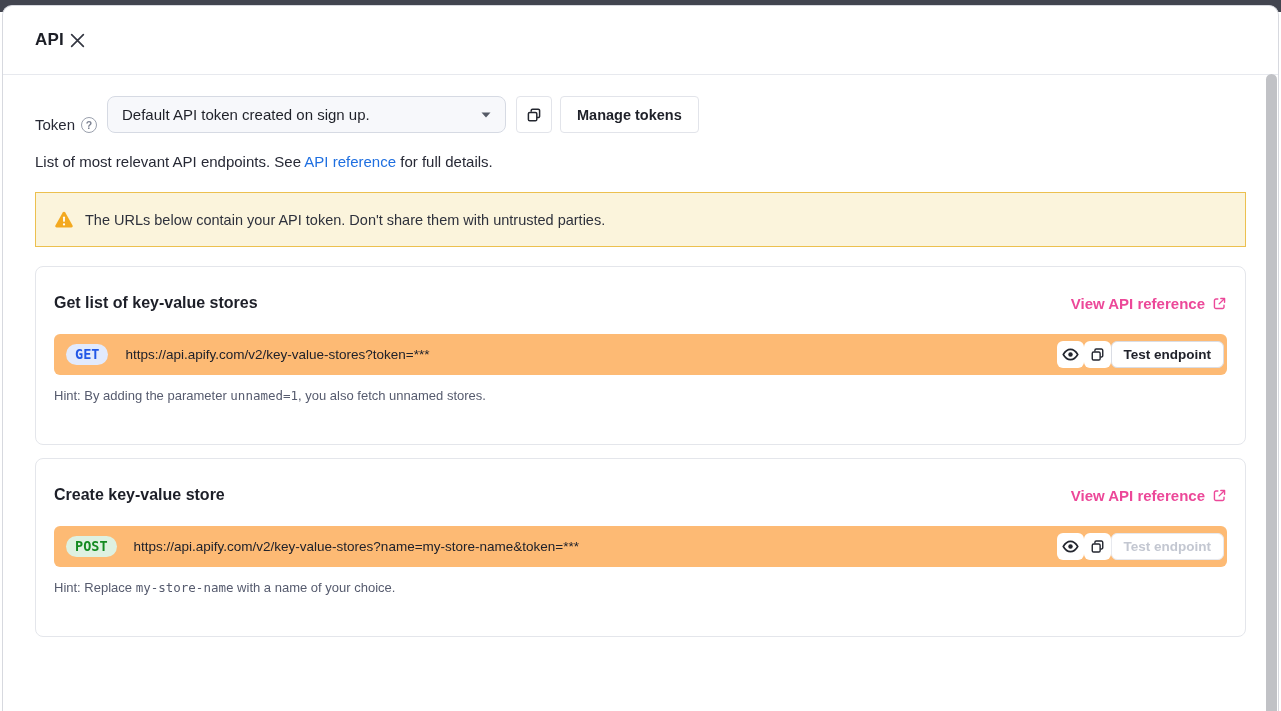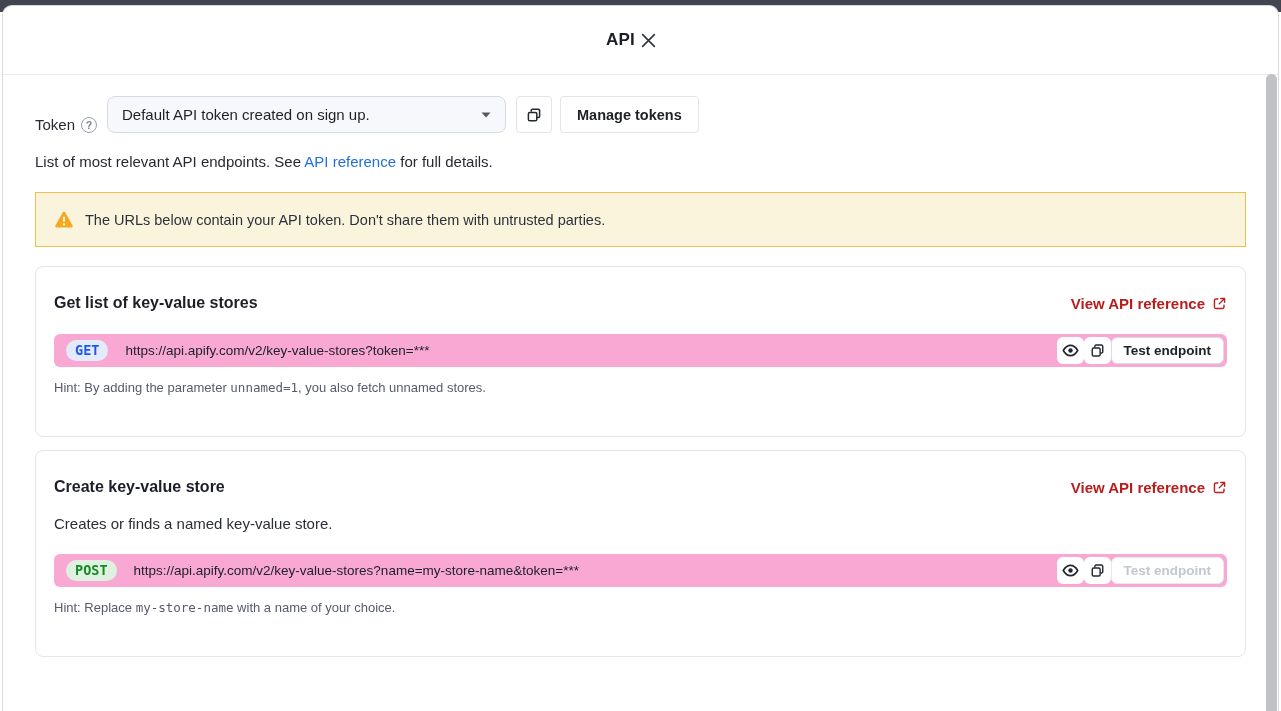--- a/index.html
+++ b/index.html
@@ -8,21 +8,21 @@
 
   .topbar { position: absolute; top: 0; left: 0; width: 1281px; height: 12px; background: #42454f; }
 
   .modal {
     position: absolute; top: 5px; left: 2px; right: 2px; bottom: 0;
     background: #fff; border: 1px solid #d7d9df; border-bottom: none;
     border-radius: 10px 10px 0 0; overflow: hidden;
   }
 
   .modal-header {
-    height: 69px; display: flex; align-items: center; justify-content: center;
+    height: 69px; display: flex; align-items: center; justify-content: flex-start;
     padding: 0 32px; border-bottom: 1px solid #e7e9ee;
   }
   .modal-title { font-size: 17px; font-weight: 700; color: #1c1e26; letter-spacing: .2px; }
   .close-btn { background: none; border: none; cursor: pointer; width: 28px; height: 28px;
     display: flex; align-items: center; justify-content: center; color: #343742; margin-right: 12px; }
 
   .modal-body { padding: 21px 32px 0 32px; }
 
   
   .token-row { display: flex; align-items: flex-end; height: 37px; margin-bottom: 19px; }
@@ -55,25 +55,25 @@
     height: 55px; display: flex; align-items: center; padding: 0 18px;
     background: #fbf4dc; border: 1px solid #ecc04f; border-radius: 0; margin-bottom: 19px;
   }
   .warning-text { margin-left: 11px; font-size: 14.5px; color: #2e313c; }
 
   
   .card { border: 1px solid #e4e6eb; border-radius: 8px; padding: 26px 18px 40px 18px; margin-bottom: 13px; }
   .card-head { display: flex; align-items: center; justify-content: space-between; }
   .card-title { font-size: 16px; font-weight: 700; color: #1d1f28; line-height: 20px; }
   .ref-link { display: inline-flex; align-items: center; gap: 7px; font-size: 15px; font-weight: 700;
-    color: #b91c1c; text-decoration: none; cursor: pointer; }
+    color: #ec4899; text-decoration: none; cursor: pointer; }
   .desc { margin-top: 18px; font-size: 15px; color: #2b2e39; line-height: 18px; }
 
   .code-row {
-    margin-top: 21px; height: 33px; background: #f9a8d4; border-radius: 6px;
+    margin-top: 21px; height: 41px; background: #fdba74; border-radius: 6px;
     display: flex; align-items: center; padding: 0 3px 0 12px;
   }
   .badge {
     font-family: "DejaVu Sans Mono", monospace; font-size: 13.5px; font-weight: 700;
     padding: 3px 9px; border-radius: 11px; line-height: 15px;
   }
   .badge.get  { background: #e2eafc; color: #2257e6; }
   .badge.post { background: #def1e1; color: #148a21; }
   .url { font-family: Liberation Sans, sans-serif; font-size: 13.5px; color: #20222b;
     margin-left: 17px; flex: 1; white-space: nowrap; overflow: hidden; }
@@ -184,21 +184,20 @@
         <h2 class="card-title">Create key-value store</h2>
         <a class="ref-link">
           <span>View API reference</span>
           <svg width="15" height="15" viewBox="0 0 16 16" fill="none" stroke="currentColor" stroke-width="1.5" stroke-linecap="round" stroke-linejoin="round">
             <path d="M6.2 3.2 H4.2 A1.6 1.6 0 0 0 2.6 4.8 V11.8 A1.6 1.6 0 0 0 4.2 13.4 H11.2 A1.6 1.6 0 0 0 12.8 11.8 V9.8"></path>
             <path d="M9.4 2.6 H13.4 V6.6"></path>
             <path d="M13.1 2.9 L7.6 8.4"></path>
           </svg>
         </a>
       </div>
-      <p class="desc">Creates or finds a named key-value store.</p>
       <div class="code-row">
         <span class="badge post">POST</span>
         <code class="url">https://api.apify.com/v2/key-value-stores?name=my-store-name&amp;token=***</code>
         <div class="row-actions">
           <button class="icon-btn">
             <svg width="17" height="17" viewBox="0 0 16 16">
               <path d="M1.2 8 C3.1 4.7 5.5 3.2 8 3.2 s4.9 1.5 6.8 4.8 C12.9 11.3 10.5 12.8 8 12.8 S3.1 11.3 1.2 8 Z" fill="none" stroke="#23262f" stroke-width="1.5"></path>
               <circle cx="8" cy="8" r="2.1" fill="#23262f"></circle>
             </svg>
           </button>

